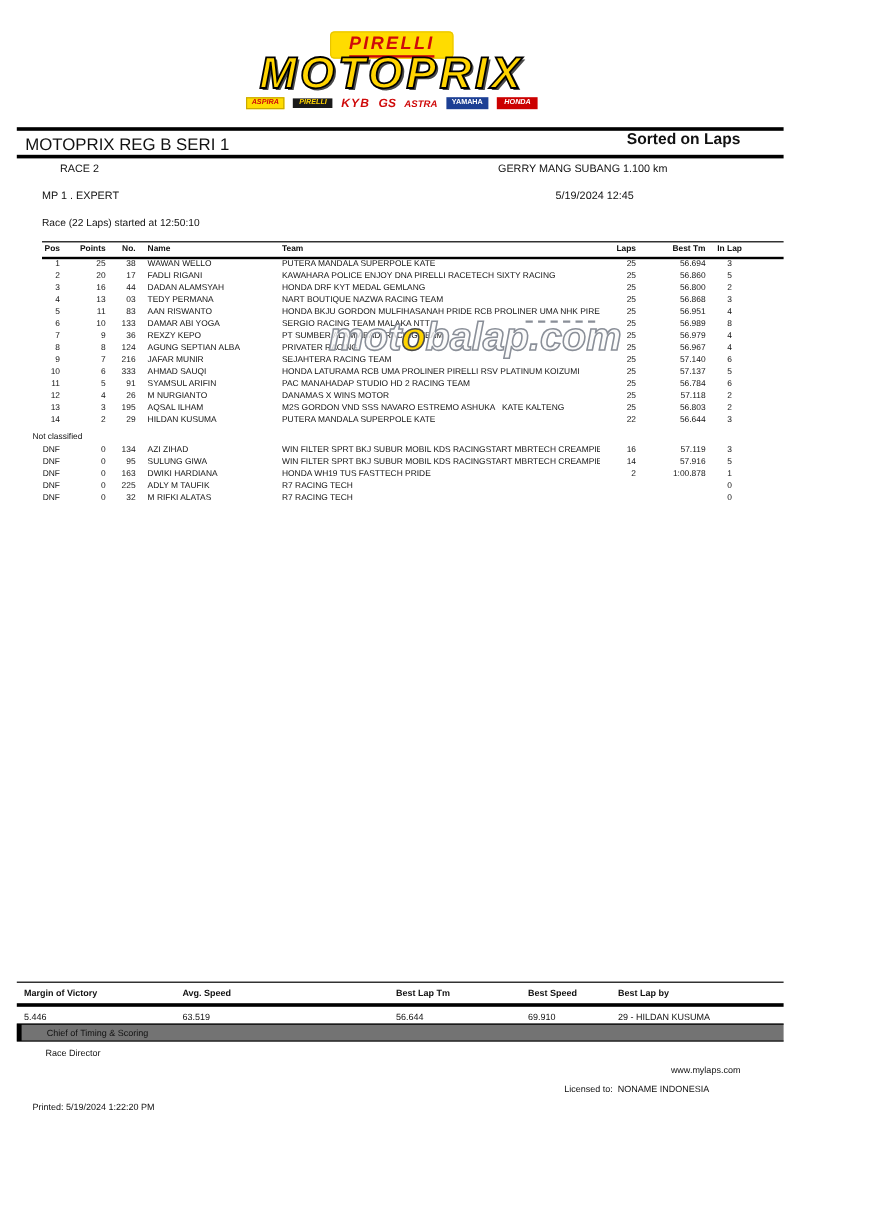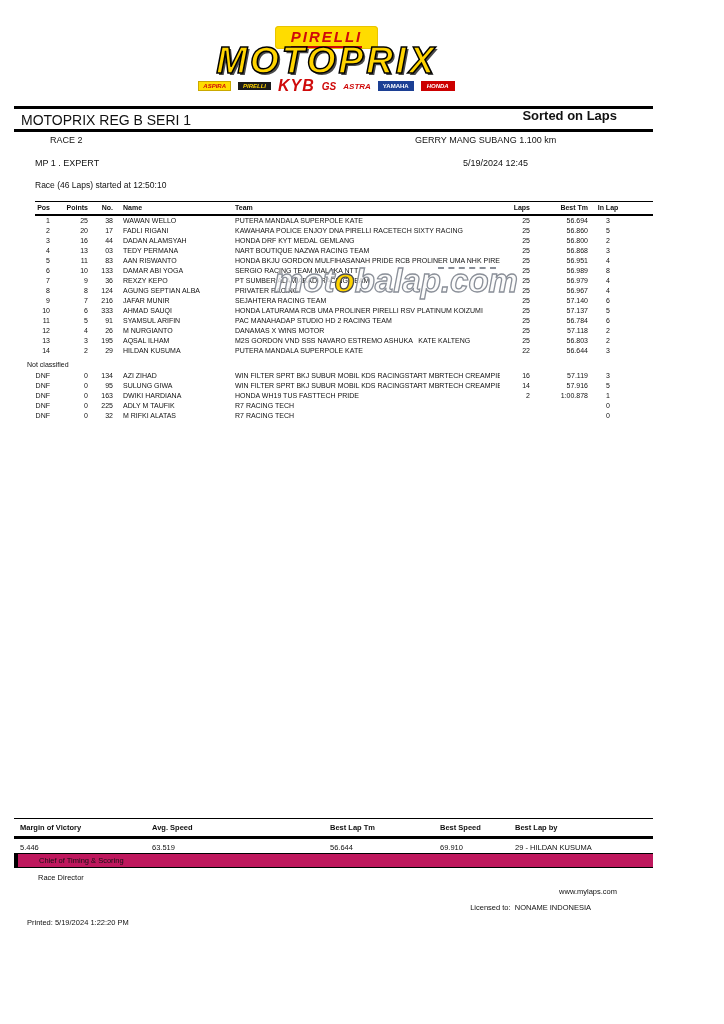--- a/index.html
+++ b/index.html
@@ -11,21 +11,21 @@
   .pirelli-box{display:inline-block;background:#ffdc00;border-radius:4px;padding:2px 16px 3px;
                box-shadow:0 0 0 1px #e8c400 inset;}
   .pirelli-box span{font-size:15px;font-weight:bold;font-style:italic;color:#cf0a0a;
                     letter-spacing:2px;border-bottom:2px solid #cf0a0a;padding-bottom:1px;}
   .motoprix{margin-top:-7px;font-size:37px;font-weight:800;font-style:italic;letter-spacing:3px;
             color:#ffd400;-webkit-text-stroke:1.5px #000;text-shadow:2px 2px 0 #4a4a4a;line-height:1;}
   .sponsors{margin-top:1px;display:flex;justify-content:center;align-items:center;gap:7px;height:12px;}
   .sp{font-weight:bold;font-style:italic;white-space:nowrap;}
   .sp-aspira{background:#ffdc00;color:#cf0a0a;font-size:6px;padding:1px 4px;border:1px solid #caa900;}
   .sp-pirelli{background:#1a1a1a;color:#ffd400;font-size:6px;padding:1px 5px;}
-  .sp-kyb{color:#cf0a0a;font-size:16px;letter-spacing:1px;}
+  .sp-kyb{color:#cf0a0a;font-size:10px;letter-spacing:1px;}
   .sp-gs{color:#cf0a0a;font-size:10px;}
   .sp-astra{color:#cf0a0a;font-size:8px;}
   .sp-yamaha{background:#1c3f94;color:#fff;font-size:6px;padding:2px 5px;font-style:normal;}
   .sp-honda{background:#cc0000;color:#fff;font-size:6px;padding:2px 6px;}
 
   
   .rule{position:absolute;left:14px;width:696px;height:3px;background:#000;}
   .rule-top{top:106px;} .rule-mid{top:129px;}
   .evt-title{position:absolute;left:21px;top:112px;font-size:14px;}
   .sorted{position:absolute;right:36px;top:108px;font-size:13px;font-weight:bold;text-align:right;}
@@ -56,21 +56,21 @@
            border-top:2.5px dashed #8a8f98;z-index:5;}
 
   
   .summary{position:absolute;left:14px;top:818px;width:696px;height:70px;}
   .sum-line-top{position:absolute;left:0;top:0;width:696px;height:1px;background:#000;}
   .sum-line-mid{position:absolute;left:0;top:18px;width:696px;height:2.5px;background:#000;}
   .sum-h,.sum-v{position:absolute;font-size:7.5px;white-space:nowrap;}
   .sum-h{top:5px;font-weight:bold;}
   .sum-v{top:25px;}
   .sx0{left:6px;} .sx1{left:138px;} .sx2{left:316px;} .sx3{left:426px;} .sx4{left:501px;}
-  .graybar{position:absolute;left:0;top:35px;width:688px;height:13px;background:#be185d;
+  .graybar{position:absolute;left:0;top:35px;width:688px;height:13px;background:#737373;
            border-top:1px solid #000;border-bottom:1px solid #000;border-right:1px solid #000;
            border-left:4px solid #000;display:flex;align-items:center;font-size:7.5px;}
   .graybar .chief{padding-left:21px;flex:1;}
   .graybar .orbits{padding-right:8px;}
   .race-director{position:absolute;left:24px;top:55px;font-size:7.5px;}
 
   
   .mylaps{position:absolute;right:36px;top:887px;font-size:7.5px;}
   .licensed{position:absolute;right:62px;top:903px;font-size:7.5px;white-space:pre;}
   .printed{position:absolute;left:27px;top:918px;font-size:7.5px;}
@@ -97,21 +97,21 @@
   </div>
 
   <div class="rule rule-top"></div>
   <div class="evt-title">MOTOPRIX REG B SERI 1</div>
   <div class="sorted">Sorted on Laps</div>
   <div class="rule rule-mid"></div>
   <div class="race-label">RACE 2</div>
   <div class="track">GERRY MANG SUBANG 1.100 km</div>
   <div class="class-label">MP 1 . EXPERT</div>
   <div class="datetime">5/19/2024 12:45</div>
-  <div class="race-info">Race (46 Laps) started at 12:50:10</div>
+  <div class="race-info">Race (22 Laps) started at 12:50:10</div>
 
   <div class="results">
     <div class="trow thead">
       <span class="c c-pos">Pos</span>
       <span class="c c-points">Points</span>
       <span class="c c-no">No.</span>
       <span class="c c-name">Name</span>
       <span class="c c-team">Team</span>
       <span class="c c-laps">Laps</span>
       <span class="c c-best">Best Tm</span>

